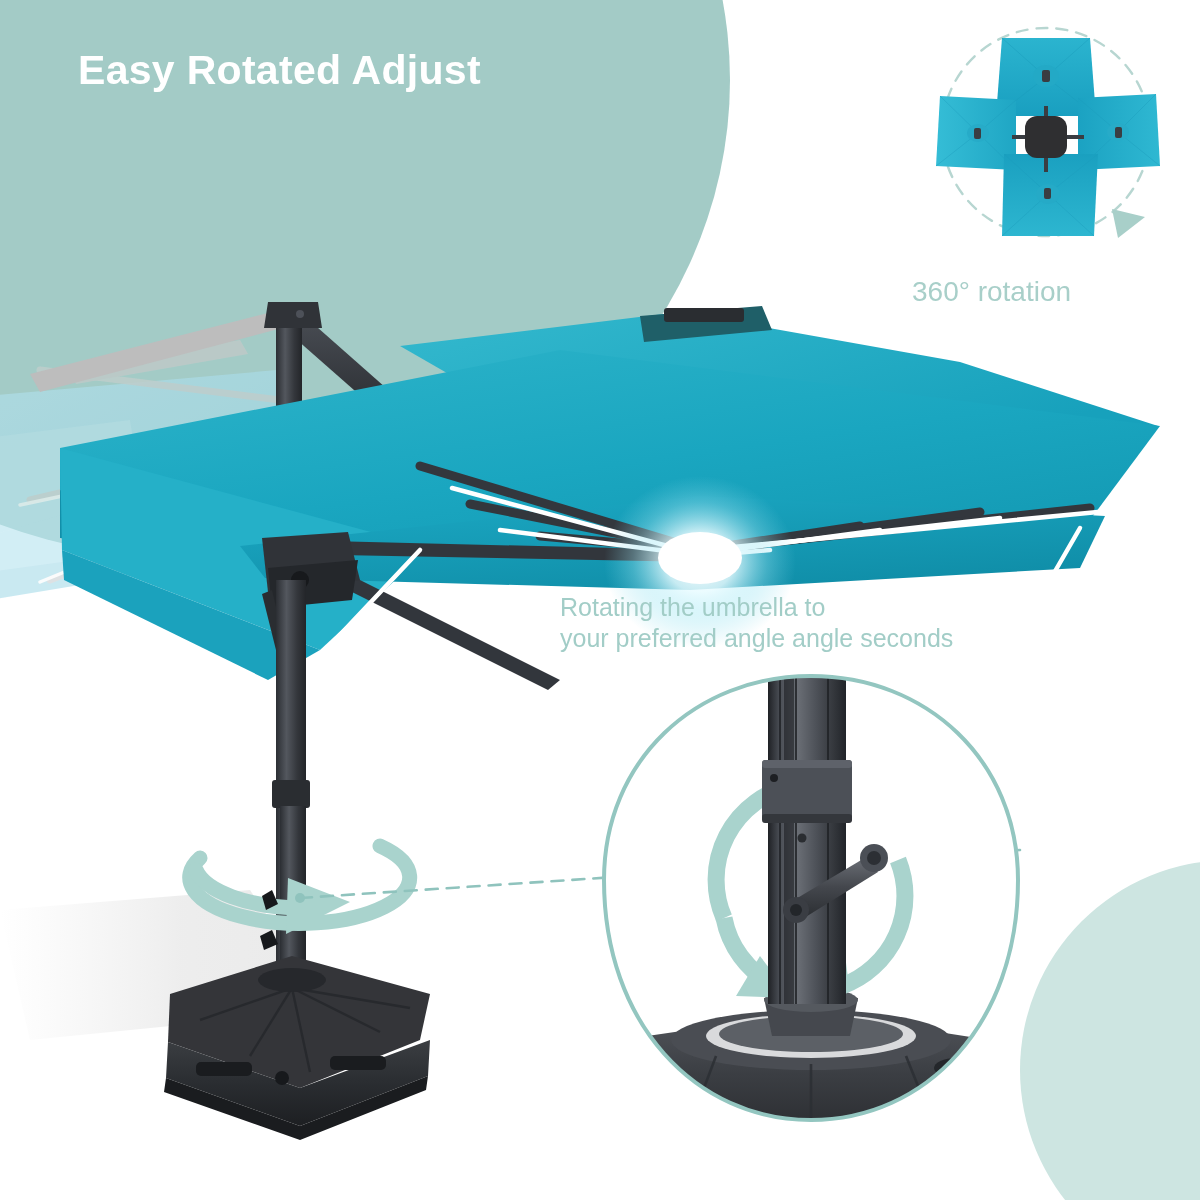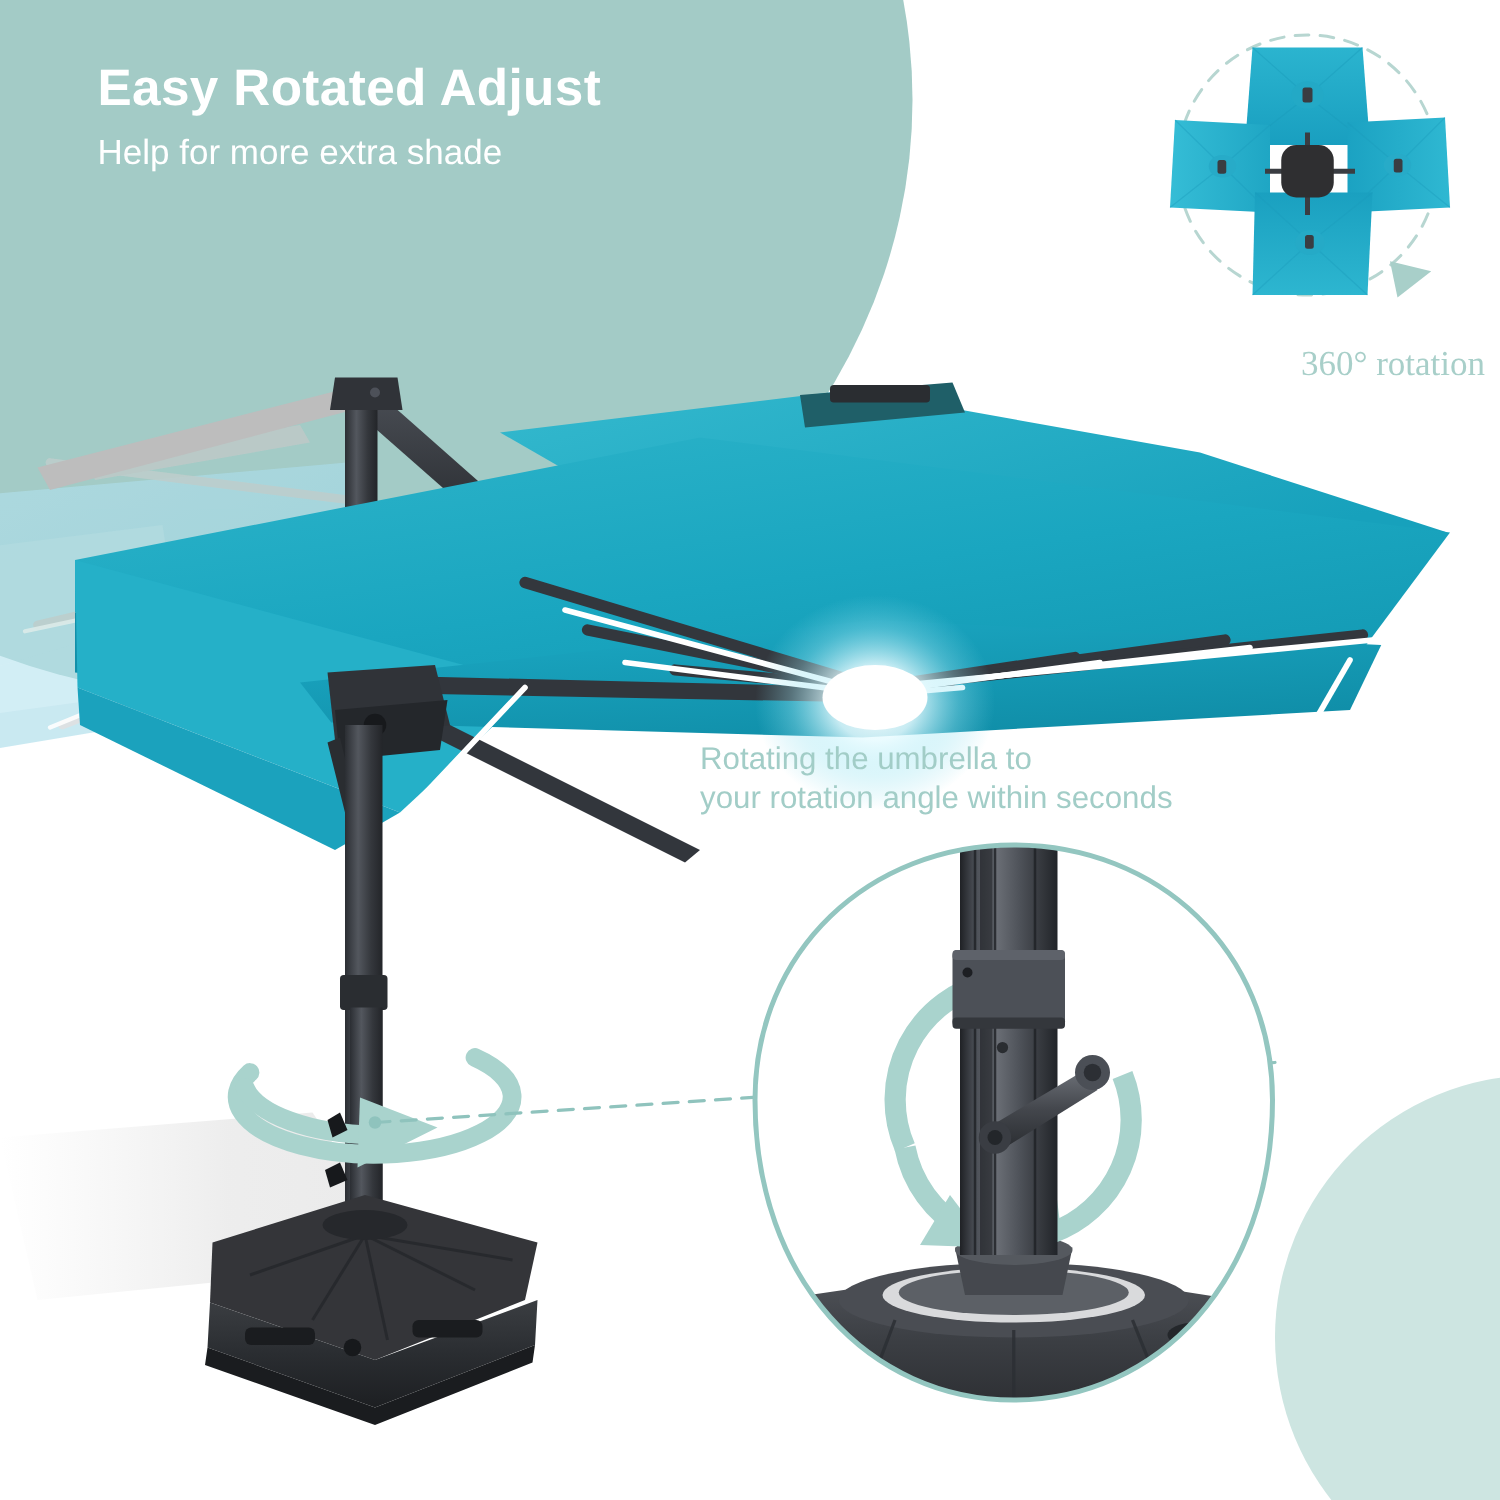--- a/index.html
+++ b/index.html
@@ -12,21 +12,21 @@
       background:#a3cbc6;border-radius:50%;}
   #header-text{left:78px;top:48px;width:620px;}
   #headline{font-size:41px;font-weight:bold;color:#ffffff;letter-spacing:.3px;
       line-height:1.1;margin:0;}
   #subhead{font-size:28px;color:#ffffff;margin:14px 0 0 0;line-height:1.1;font-weight:400;}
   #corner-blob2{left:1020px;top:860px;width:420px;height:420px;background:#cde5e1;
       border-radius:50%;}
 
   
   #rot-diagram{left:912px;top:14px;width:276px;height:266px;}
-  #rot-label{left:912px;top:276px;width:276px;text-align:right;font-size:28px;color:#a8cfc9;font-family:Liberation Serif, serif;}
+  #rot-label{left:912px;top:276px;width:276px;text-align:left;font-size:28px;color:#a8cfc9;}
 
   
   #inset-caption{left:560px;top:592px;width:520px;text-align:left;
       font-size:25px;line-height:1.24;color:#a2cdc7;}
 
   
   #product{left:0;top:250px;width:1200px;height:950px;}
 
   
   #inset{left:596px;top:668px;width:430px;height:468px;}
@@ -37,21 +37,20 @@
 <body>
 
 <div id="stage">
 
   <div class="abs" id="corner-blob2"></div>
 
   <div class="abs" id="header-blob"></div>
 
   <div class="abs nosel" id="header-text">
     <div id="headline">Easy Rotated Adjust</div>
-    <div id="subhead">Help for more extra shade</div>
   </div>
 
   <div class="abs" id="rot-diagram">
     <svg width="276" height="266" viewBox="0 0 276 266">
       <defs>
         <linearGradient id="cTop" x1="0" y1="0" x2="0" y2="1">
           <stop offset="0" stop-color="#2bb4cf"></stop>
             <stop offset="1" stop-color="#199fc0"></stop>
         </linearGradient>
         <linearGradient id="cLeft" x1="0" y1="0" x2="1" y2="0">
@@ -292,21 +291,21 @@
         <rect x="330" y="806" width="56" height="14" rx="5" fill="#1a1c1f"></rect>
         <circle cx="282" cy="828" r="7" fill="#17191c"></circle>
 
         <ellipse cx="292" cy="730" rx="34" ry="12" fill="#26282c"></ellipse>
       </g>
     </svg>
   </div>
 
   <div class="abs nosel" id="inset-caption">
     <div>Rotating the umbrella to</div>
-    <div>your rotation angle within seconds</div>
+    <div>your preferred angle angle seconds</div>
   </div>
 
   <div class="abs" id="inset">
     <svg width="430" height="468" viewBox="0 0 430 468">
       <defs>
         <clipPath id="frameClip">
           <path d="M215 8 C330 8 422 92 422 212 C422 356 330 452 215 452
                    C100 452 8 356 8 212 C8 92 100 8 215 8 Z"></path>
         </clipPath>
         <linearGradient id="poleG2" x1="0" y1="0" x2="1" y2="0">

